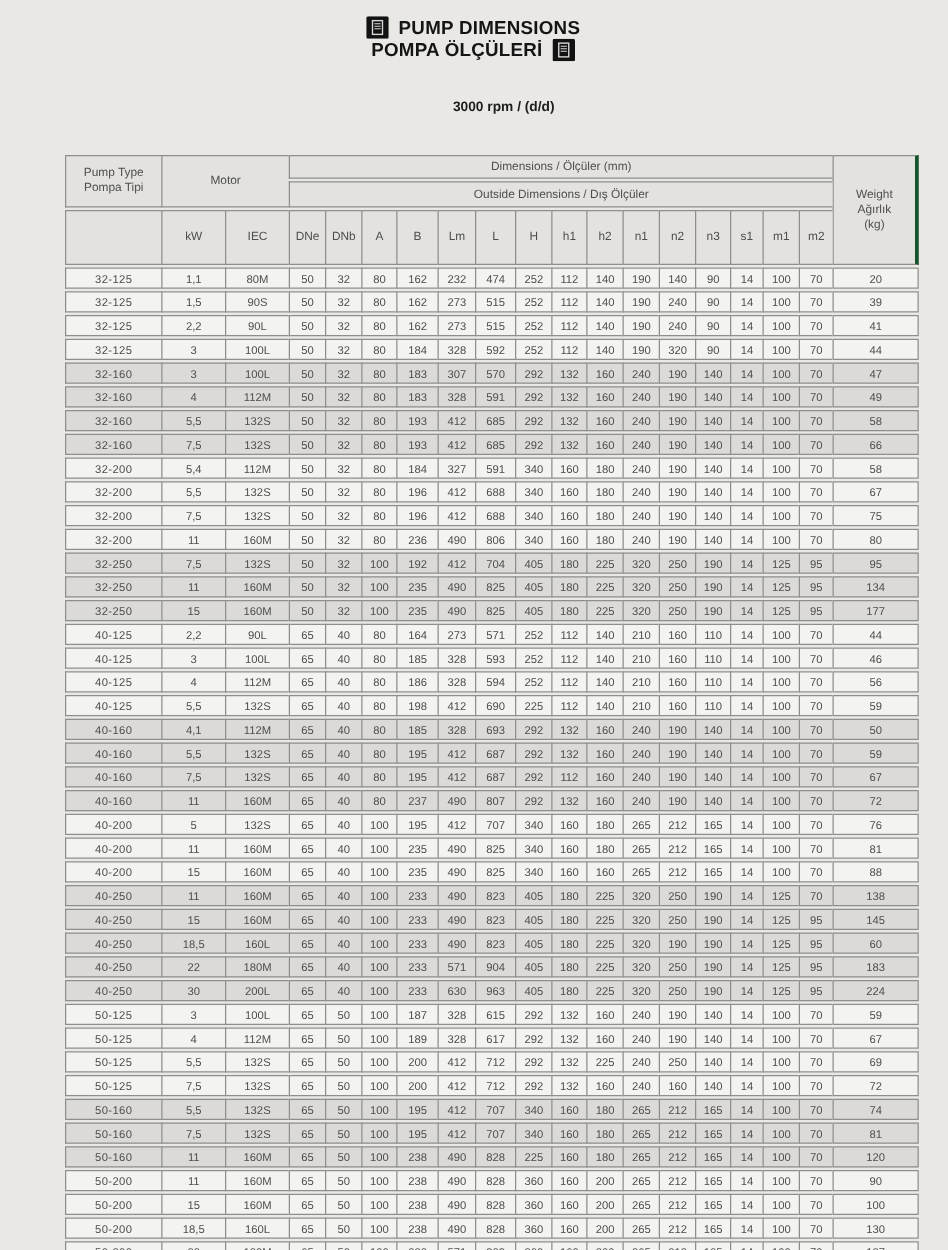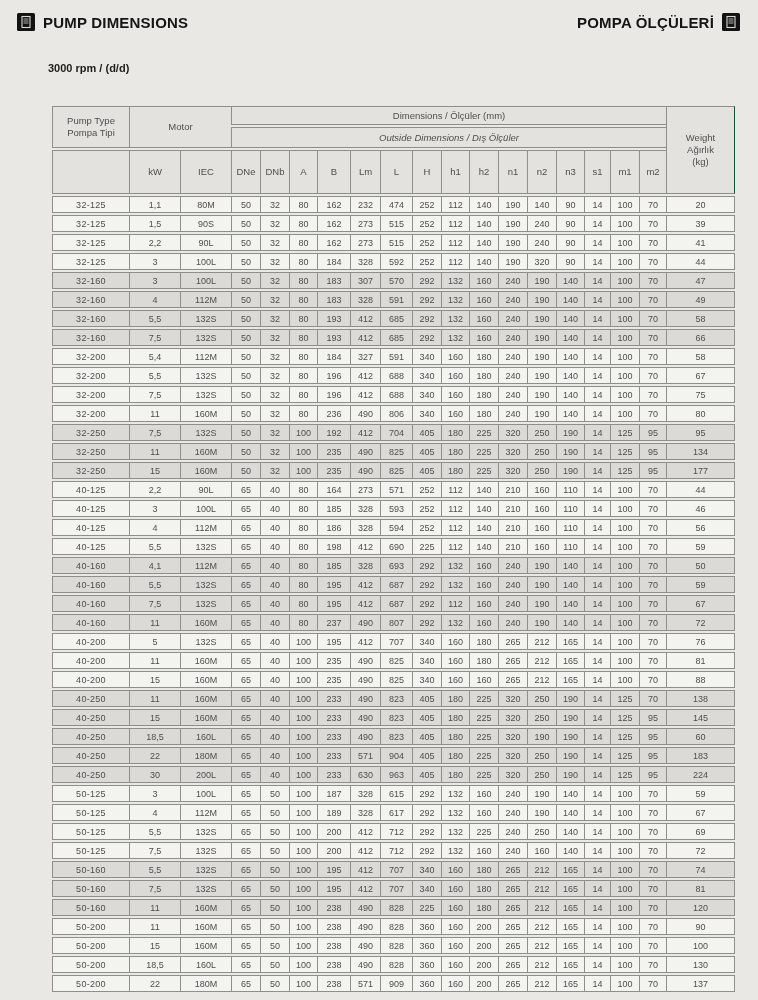--- a/index.html
+++ b/index.html
@@ -4,52 +4,53 @@
 <style>
   html,body{margin:0;padding:0;}
   body{
     width:758px;height:1000px;overflow:hidden;
     background:#e9e8e5;
     font-family:"Liberation Sans",sans-serif;
     -webkit-font-smoothing:antialiased;
   }
   
   .page-header{
-    display:flex;justify-content:space-between;align-items:center;
+    display:flex;justify-content:flex-start;align-items:center;
     padding:13px 18px 0 17px;
+    flex-direction:column;
   }
   .hdr-group{display:flex;align-items:center;gap:8px;}
   .hdr-title{
     font-size:15px;font-weight:bold;color:#151515;
     letter-spacing:.2px;margin:0;
   }
   .hdr-icon{display:inline-block;width:18px;height:18px;line-height:0;}
   
   .subtitle{
     margin:31px 0 0 48px;
-    font-size:11px;font-weight:bold;color:#1d1d1d;
+    font-size:11px;font-weight:bold;color:#1d1d1d;text-align:center;
   }
   
   table{
     border-collapse:separate;border-spacing:0 2px;table-layout:fixed;
     width:684px;margin:30px 34px 0 40px;padding-left:12px;
   }
   th,td{
     border:1px solid #8e8e8b;border-right:none;
     text-align:center;vertical-align:middle;
     color:#4e4e4e;font-weight:normal;
     white-space:nowrap;overflow:hidden;
     background:#eceBE9;
     padding:0;
   }
   thead th{background:#e3e2df;font-size:9.5px;line-height:1.25;}
   td:last-child{border-right:1px solid #8e8e8b;}
-  th.weight-cell{border-right:1px solid #14532d;}
+  th.weight-cell{border-right:3px solid #14532d;}
   tr.hr1 th{height:17px;}
-  tr.hr2 th{height:19px;font-style:italic;}
+  tr.hr2 th{height:19px;}
   tr.hr3 th{height:42px;font-size:9.5px;}
   tbody td{height:15px;font-size:9px;background:#f3f3f0;}
   tbody tr.shaded td{background:#dbdad7;}
   tbody td:first-child{font-size:9px;letter-spacing:.3px;}
 </style>
 </head>
 <body>
 
 <div class="page-header">
   <div class="hdr-group">

